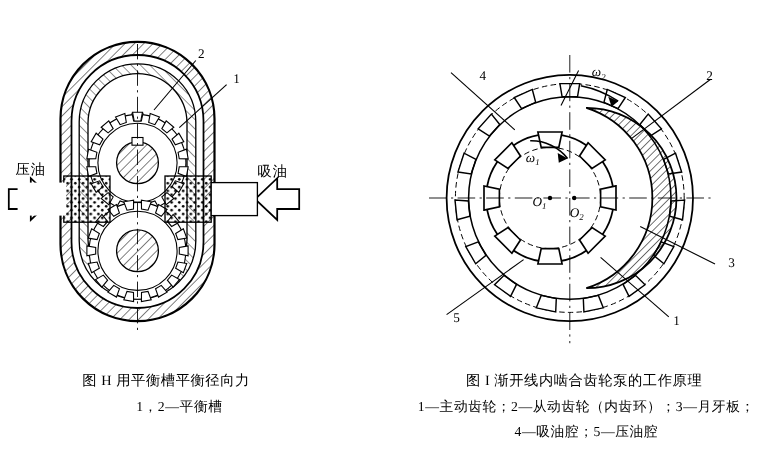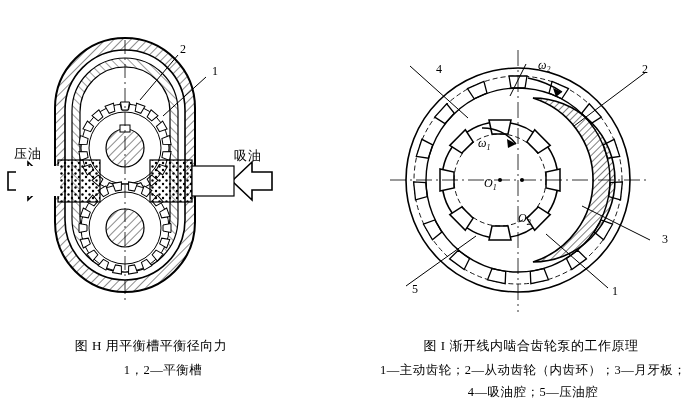--- a/index.html
+++ b/index.html
@@ -393,21 +393,21 @@
 
     <div class="lbl ital" style="left:188px; top:58px;">
       <span>ω</span><span class="sub-num">2</span>
     </div>
     <div class="lbl ital" style="left:128px; top:136px;">
       <span>ω</span><span class="sub-num">1</span>
     </div>
     <div class="lbl ital" style="left:134px; top:176px;">
       <span>O</span><span class="sub-num">1</span>
     </div>
-    <div class="lbl ital" style="left:168px; top:186px;margin-top:25px;">
+    <div class="lbl ital" style="left:168px; top:186px;">
       <span>O</span><span class="sub-num">2</span>
     </div>
 
     <div class="caption" style="top:336px; left:6px;">图   I   渐开线内啮合齿轮泵的工作原理</div>
     <div class="caption sub" style="top:360px; left:8px;">1—主动齿轮；2—从动齿轮（内齿环）；3—月牙板；</div>
     <div class="caption sub" style="top:382px; left:8px;">4—吸油腔；5—压油腔</div>
   </div>
 
 </div>
 

